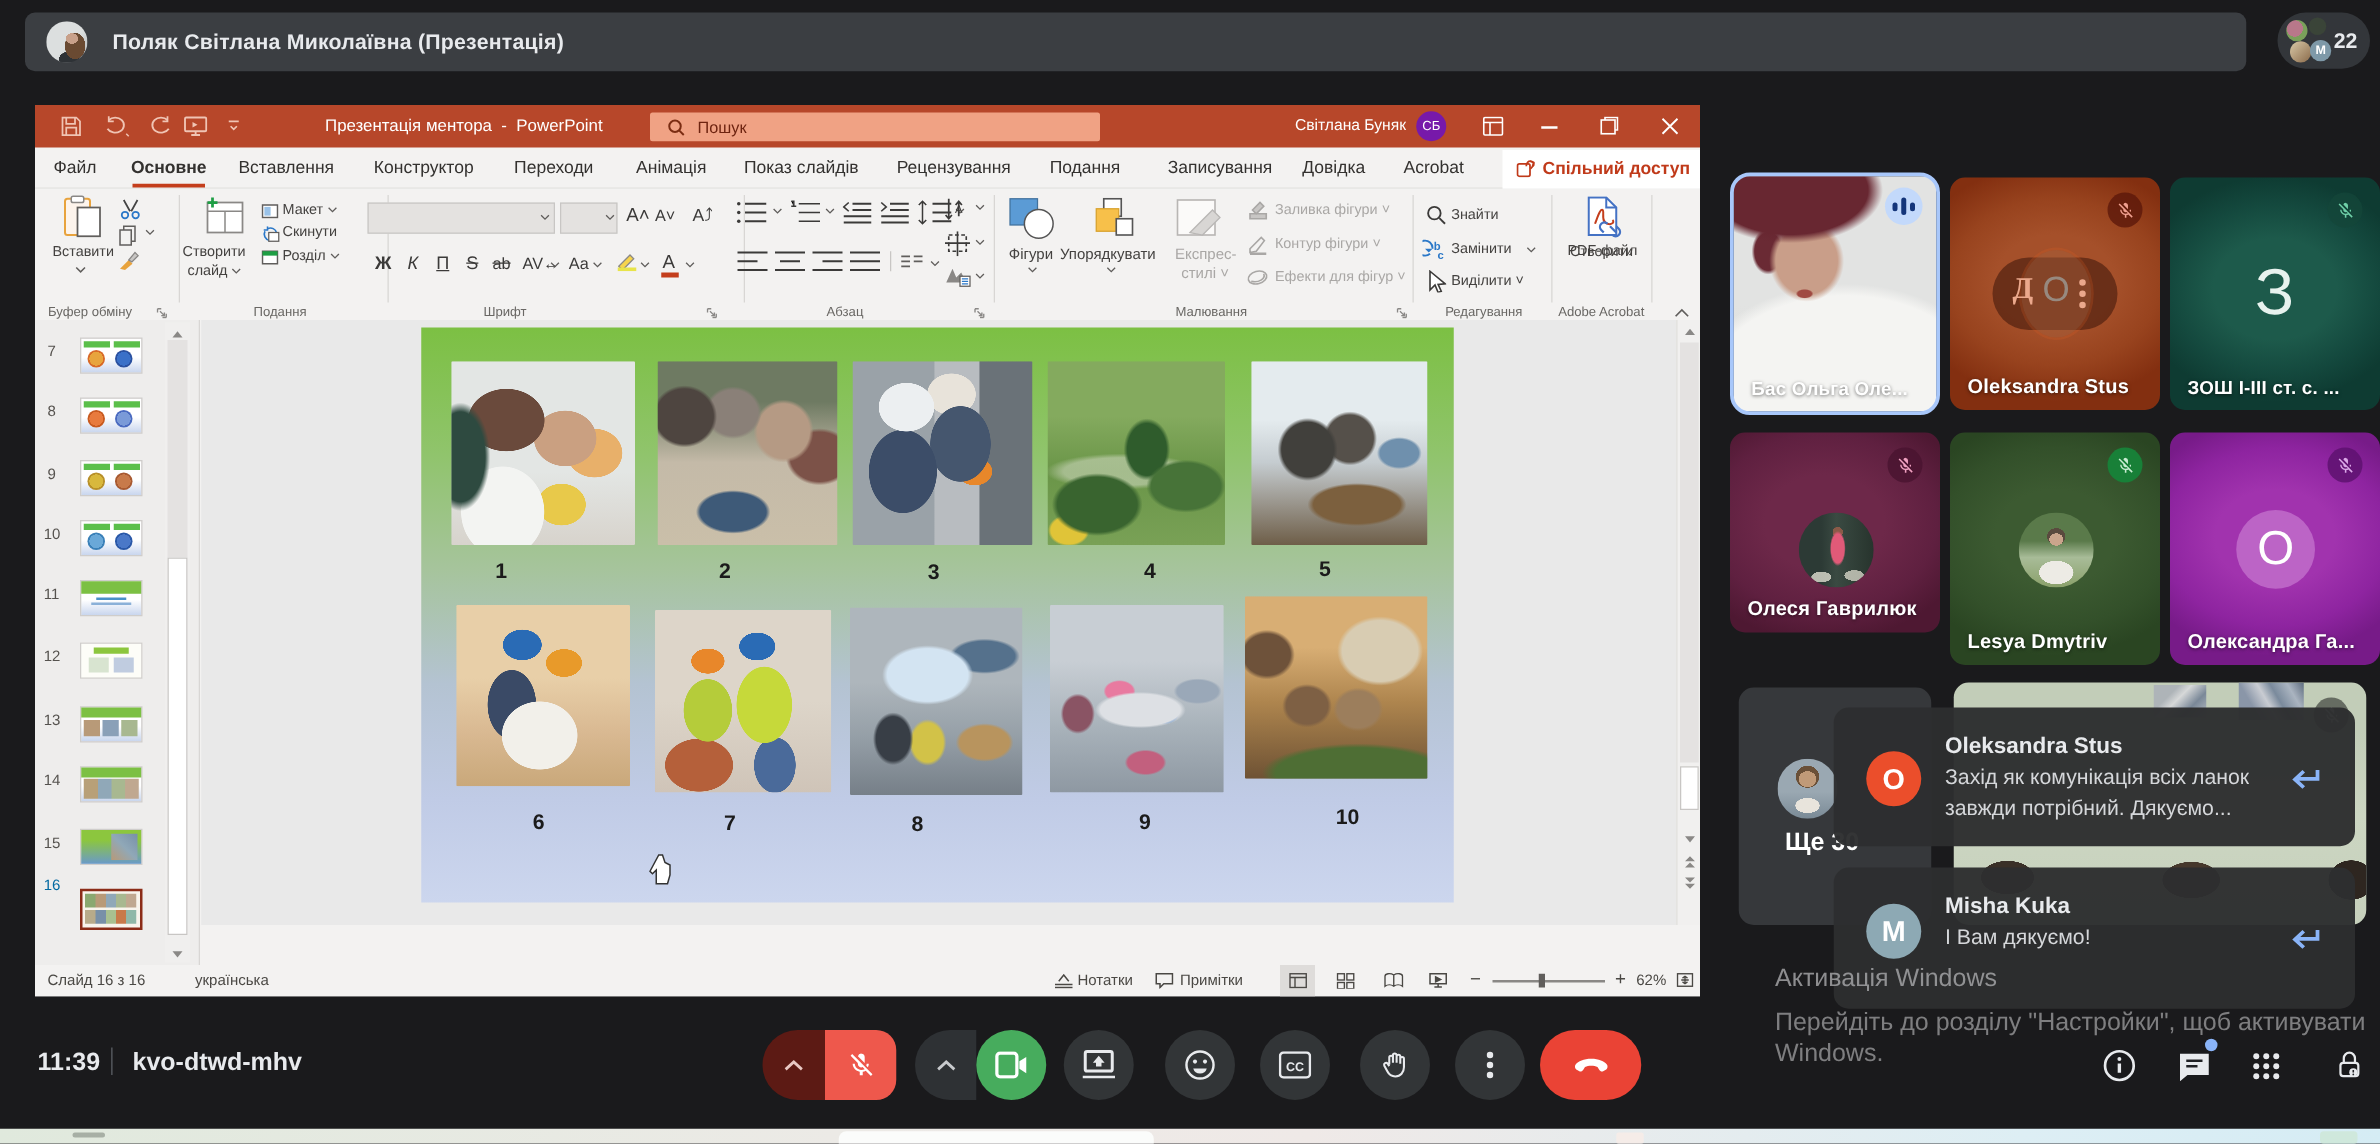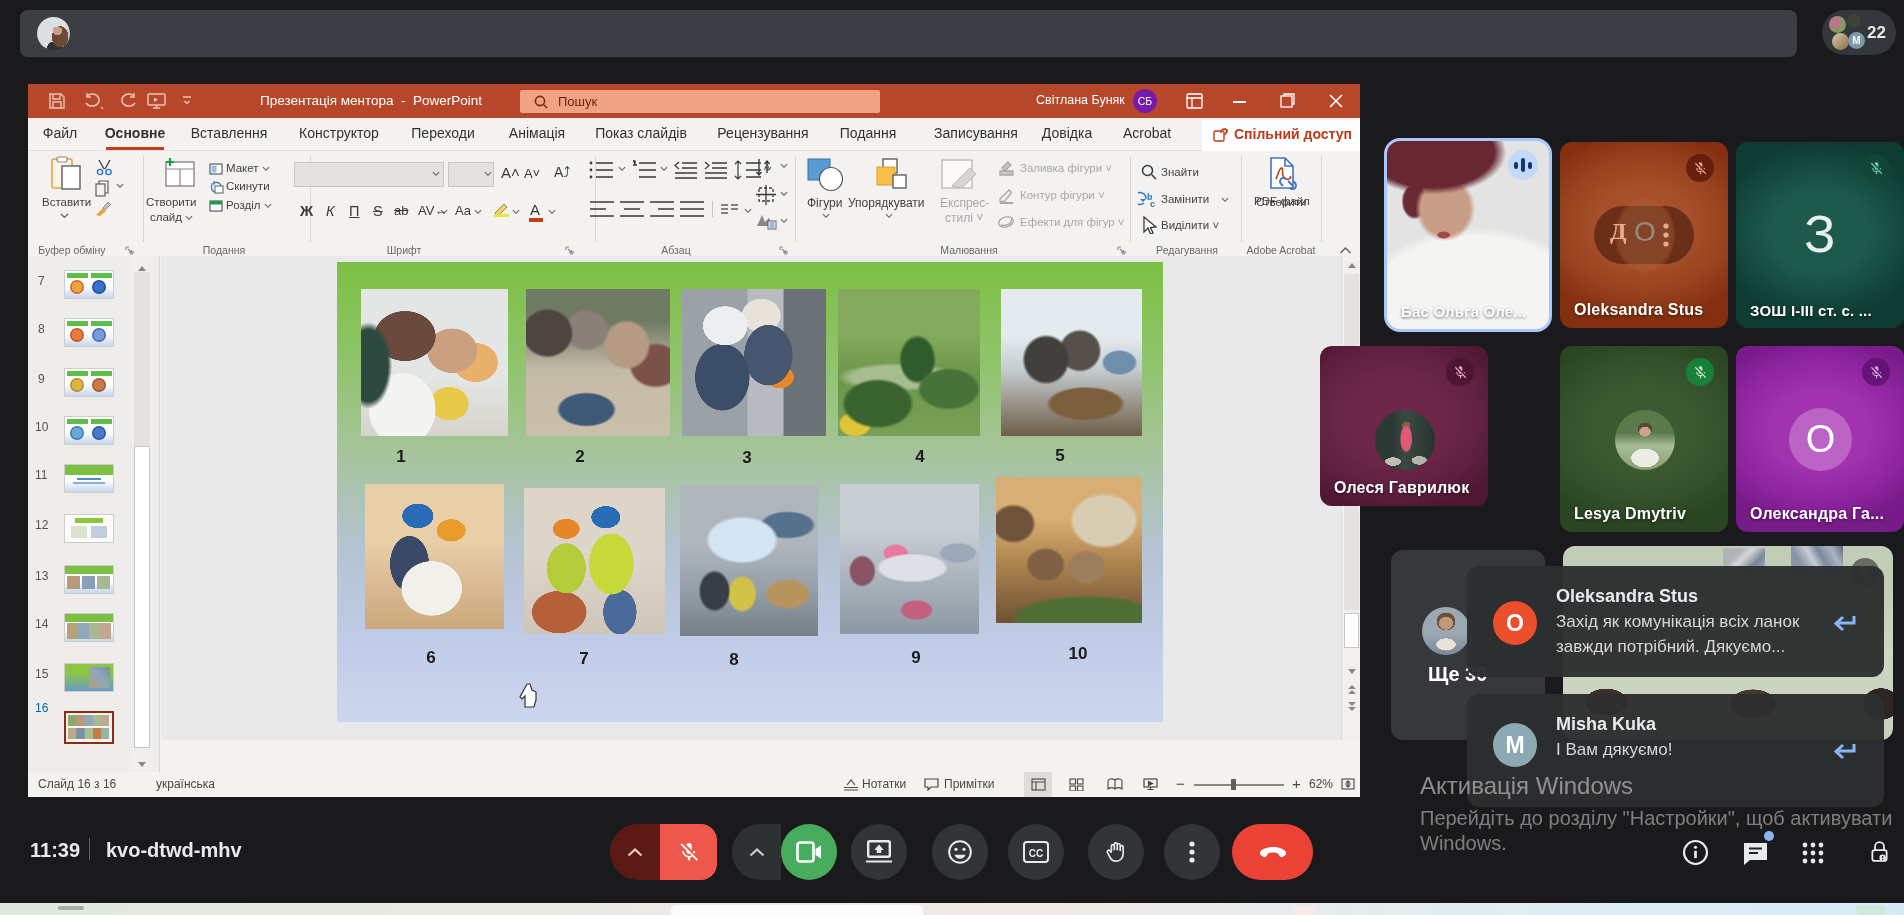--- a/index.html
+++ b/index.html
@@ -18,21 +18,21 @@
 .tname{position:absolute;left:14px;bottom:9px;font-size:15px;font-weight:bold;color:#fff;text-shadow:0 1px 3px rgba(0,0,0,.55);white-space:nowrap;letter-spacing:.2px}
 .mico{position:absolute;top:12px;right:14px;width:28px;height:28px;border-radius:50%;display:flex;align-items:center;justify-content:center}
 .avc{position:absolute;border-radius:50%}
 
 .toast{left:1467px;width:417px;background:rgba(45,46,48,.97);border-radius:12px}
 .toast .tav{position:absolute;left:26px;width:44px;height:44px;border-radius:50%;color:#fff;font-size:23px;font-weight:bold;display:flex;align-items:center;justify-content:center}
 .toast .tt{position:absolute;left:89px;font-size:18px;font-weight:bold;color:#e8eaed}
 .toast .tl{position:absolute;left:89px;font-size:17px;color:#d5d7da}
 .toast svg{position:absolute}
 
-#wm1{left:1420px;top:772px;font-size:24px;color:rgba(170,170,172,.8)}
+#wm1{left:1420px;top:772px;font-size:20px;color:rgba(170,170,172,.8)}
 #wm2{left:1420px;top:806px;font-size:20px;color:rgba(160,160,162,.75);line-height:25px}
 
 .btxt{color:#e8eaed;font-size:20px;font-weight:bold}
 .cbtn{position:absolute;top:824px;height:56px;display:flex;align-items:center;justify-content:center}
 .gray{background:#323537;border-radius:28px;width:56px}
 
 #ppt{left:28px;top:84px;width:1332px;height:713px;background:#f3f2f1;font-family:"Liberation Sans",sans-serif}
 #ttl{left:0;top:0;width:1332px;height:34px;background:#b7472a}
 #ttl .t{color:#fff;font-size:13.5px}
 #search{left:492px;top:6px;width:360px;height:23px;background:#f0a284;border-radius:2px;color:#6e2410;font-size:13px;display:flex;align-items:center}
@@ -53,20 +53,21 @@
 #vsb{left:1313px;top:172px;width:19px;height:484px;background:#f1f0ef;border-left:1px solid #e0dedc}
 #notes{left:133px;top:656px;width:1199px;height:32px;background:#f6f6f5;border-top:1px solid #d0cecd;border-bottom:1px solid #d0cecd}
 #sbar{left:0;top:688px;width:1332px;height:25px;background:#f3f2f1}
 .sit{position:absolute;font-size:12px;color:#4a4844;top:5px;white-space:nowrap}
 </style>
 </head>
 <body>
 
 <div class="abs" id="topbar">
   <div class="abs av"></div>
+  <div class="abs nm">Поляк Світлана Миколаївна (Презентація)</div>
 </div>
 <div class="abs" id="cpill">
   <div class="abs c" style="left:7px;top:6px;background:radial-gradient(circle at 40% 40%,#b8788a 0 45%,#7aa05a 46%)"></div>
   <div class="abs c" style="left:25px;top:4px;background:#3a4438;width:14px;height:14px"></div>
   <div class="abs c" style="left:10px;top:23px;background:linear-gradient(135deg,#d9c9a8,#8a6a4a)"></div>
   <div class="abs c" style="left:26px;top:22px;background:#7e99a8;color:#fff;font-size:10px;font-weight:bold;text-align:center;line-height:17px">M</div>
   <div class="abs n">22</div>
 </div>
 
 <div class="abs" id="ppt">
@@ -604,21 +605,21 @@
 </div>
 <div class="abs tile" style="left:1736px;top:142px;width:168px;height:186px;background:radial-gradient(110px 90px at 50% 48%,#1d5a4b 0 45%,#14493e 75%,#0e3b32 100%)">
   <div class="abs" style="left:68px;top:62px;font-size:52px;color:#e7f2ee;font-weight:normal">З</div>
   <div class="mico" style="background:rgba(20,70,58,.8)">
       <svg width="15" height="15" viewBox="0 0 24 24" fill="#6fd0a8">
         <path d="M15 10.6V5a3 3 0 0 0-5.9-.7L15 10.2zM19 11h-1.7c0 .6-.1 1.1-.3 1.6l1.3 1.3c.4-.9.7-1.9.7-2.9zM4.4 2.8 3 4.2l6 6V11a3 3 0 0 0 4.2 2.8l1.7 1.7c-.8.4-1.8.6-2.9.6-3 0-5.3-2.3-5.3-5.1H5c0 3.4 2.7 6.2 6 6.7V21h2v-3.3c.9-.1 1.8-.5 2.5-.9l4.2 4.2 1.4-1.4z"></path>
       </svg>
     </div>
   <div class="tname" style="font-size:15px">ЗОШ І-ІІІ ст. с. ...</div>
 </div>
-<div class="abs tile" style="left:1320px;top:346px;width:168px;height:160px;background:radial-gradient(120px 95px at 45% 45%,#6d2849 0 40%,#5f2040 75%,#4e1832 100%)">
+<div class="abs tile" style="left:1384px;top:346px;width:168px;height:160px;background:radial-gradient(120px 95px at 45% 45%,#6d2849 0 40%,#5f2040 75%,#4e1832 100%)">
   <div class="avc" style="left:55px;top:64px;width:60px;height:60px;background:radial-gradient(9px 20px at 52% 48%,#e05a78 0 58%,rgba(224,90,120,0) 70%),radial-gradient(5px 5px at 52% 26%,#8a5a48 0 80%,transparent 81%),radial-gradient(13px 7px at 30% 86%,rgba(222,222,208,.8) 0 60%,transparent 61%),radial-gradient(13px 7px at 74% 84%,rgba(210,210,196,.8) 0 60%,transparent 61%),linear-gradient(90deg,#2c3a35 0 30%,#3a4a42 50%,#27342d 100%)"></div>
   <div class="mico" style="background:rgba(74,20,48,.85)">
       <svg width="15" height="15" viewBox="0 0 24 24" fill="#f0a0c0">
         <path d="M15 10.6V5a3 3 0 0 0-5.9-.7L15 10.2zM19 11h-1.7c0 .6-.1 1.1-.3 1.6l1.3 1.3c.4-.9.7-1.9.7-2.9zM4.4 2.8 3 4.2l6 6V11a3 3 0 0 0 4.2 2.8l1.7 1.7c-.8.4-1.8.6-2.9.6-3 0-5.3-2.3-5.3-5.1H5c0 3.4 2.7 6.2 6 6.7V21h2v-3.3c.9-.1 1.8-.5 2.5-.9l4.2 4.2 1.4-1.4z"></path>
       </svg>
     </div>
   <div class="tname" style="font-size:16px">Олеся Гаврилюк</div>
 </div>
 <div class="abs tile" style="left:1560px;top:346px;width:168px;height:186px;background:radial-gradient(120px 95px at 50% 45%,#3c5a31 0 40%,#33502a 75%,#2a4522 100%)">
   <div class="avc" style="left:55px;top:64px;width:60px;height:60px;background:radial-gradient(8px 7px at 50% 36%,#caa58c 0 70%,transparent 71%),radial-gradient(12px 11px at 50% 32%,#5a4a3e 0 60%,transparent 61%),radial-gradient(22px 15px at 50% 80%,#edebe5 0 62%,transparent 63%),linear-gradient(180deg,#5a7a4a 0 38%,#a8bc98 60%,#8aa06a 100%)"></div>

